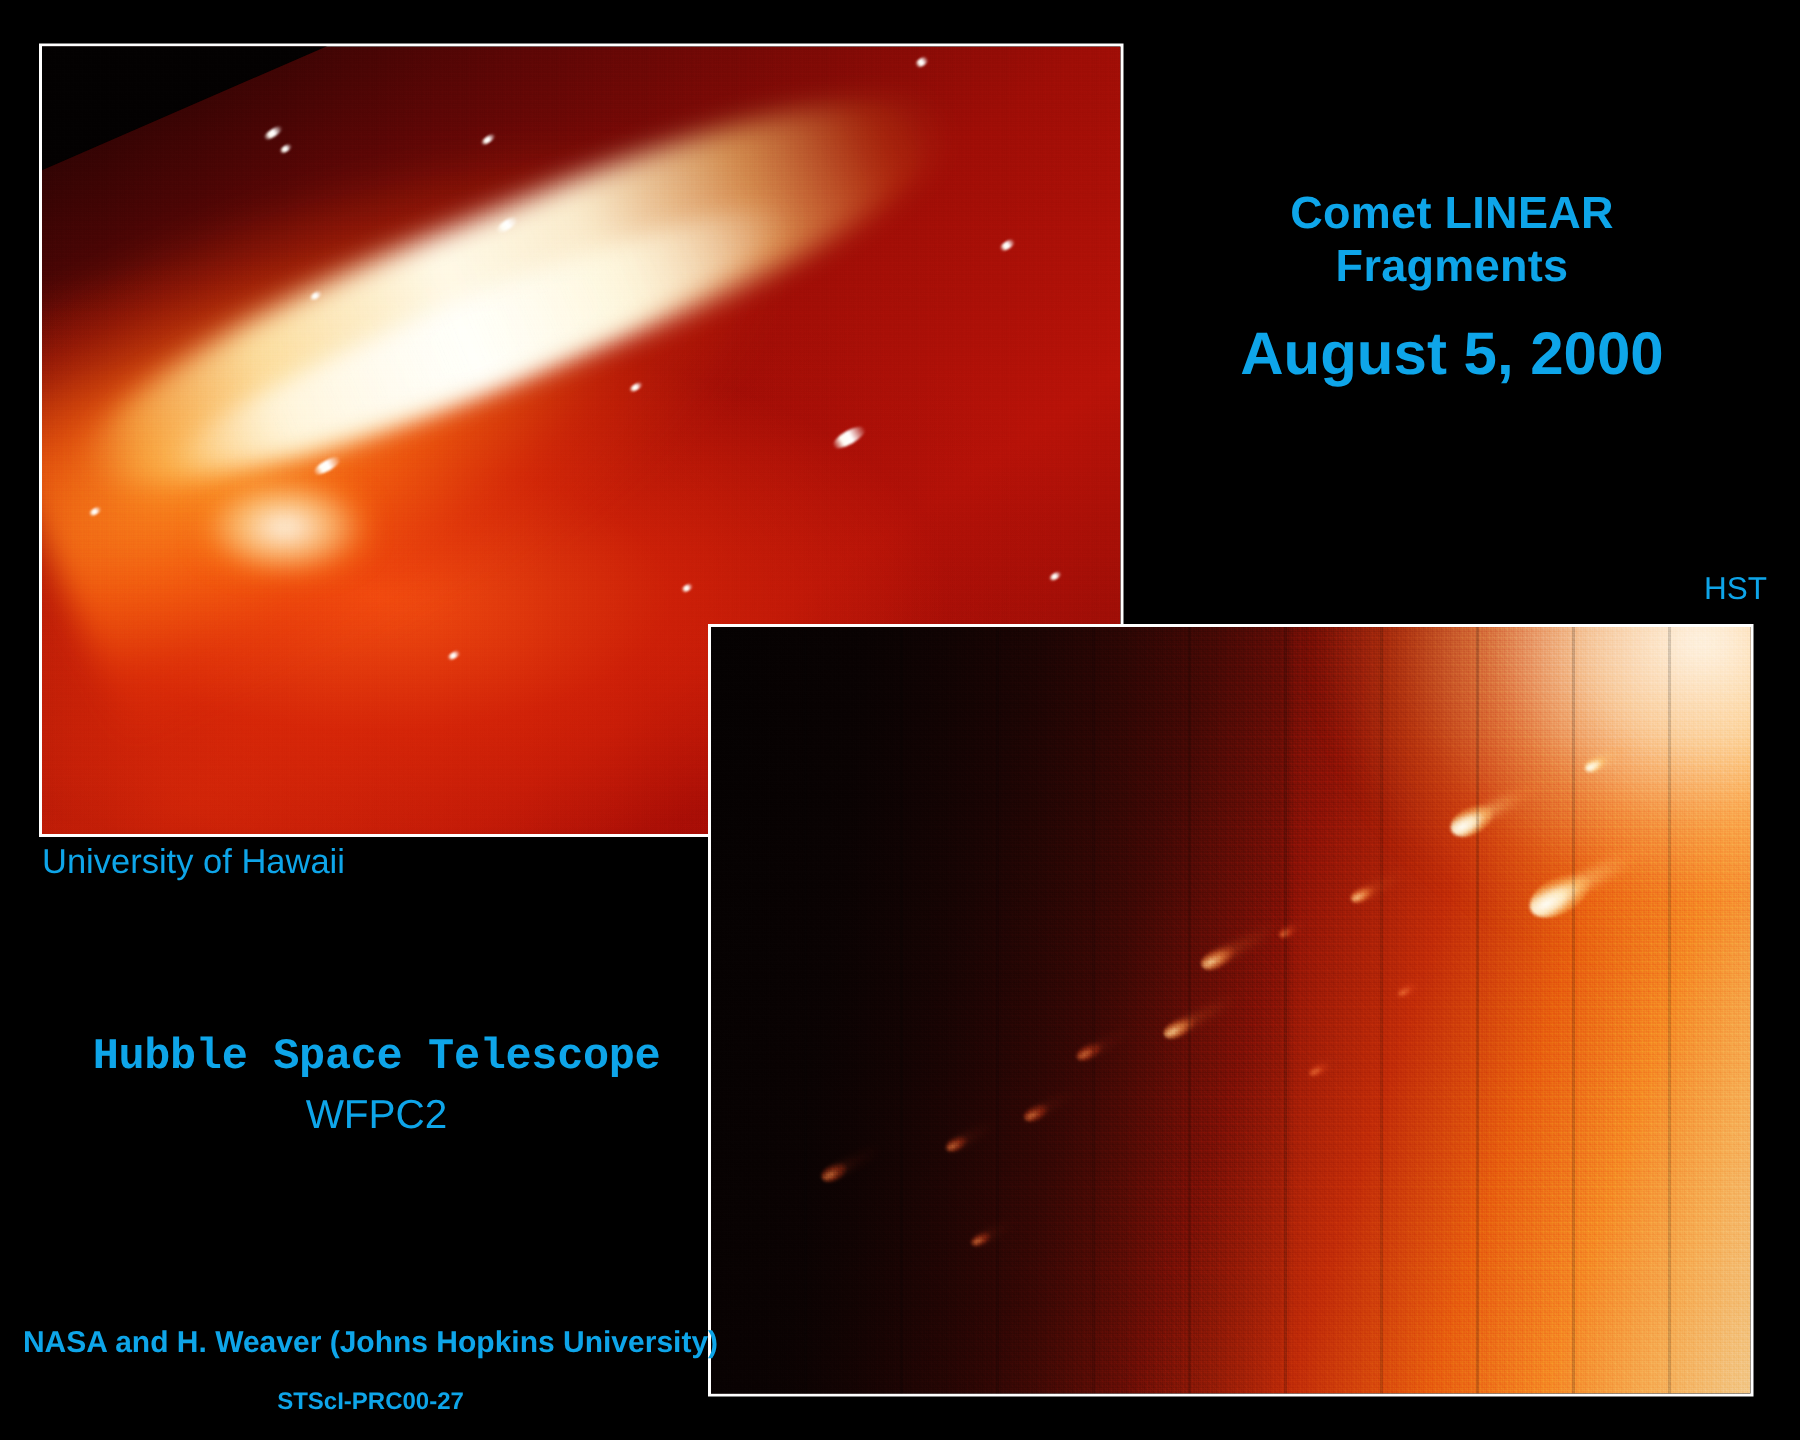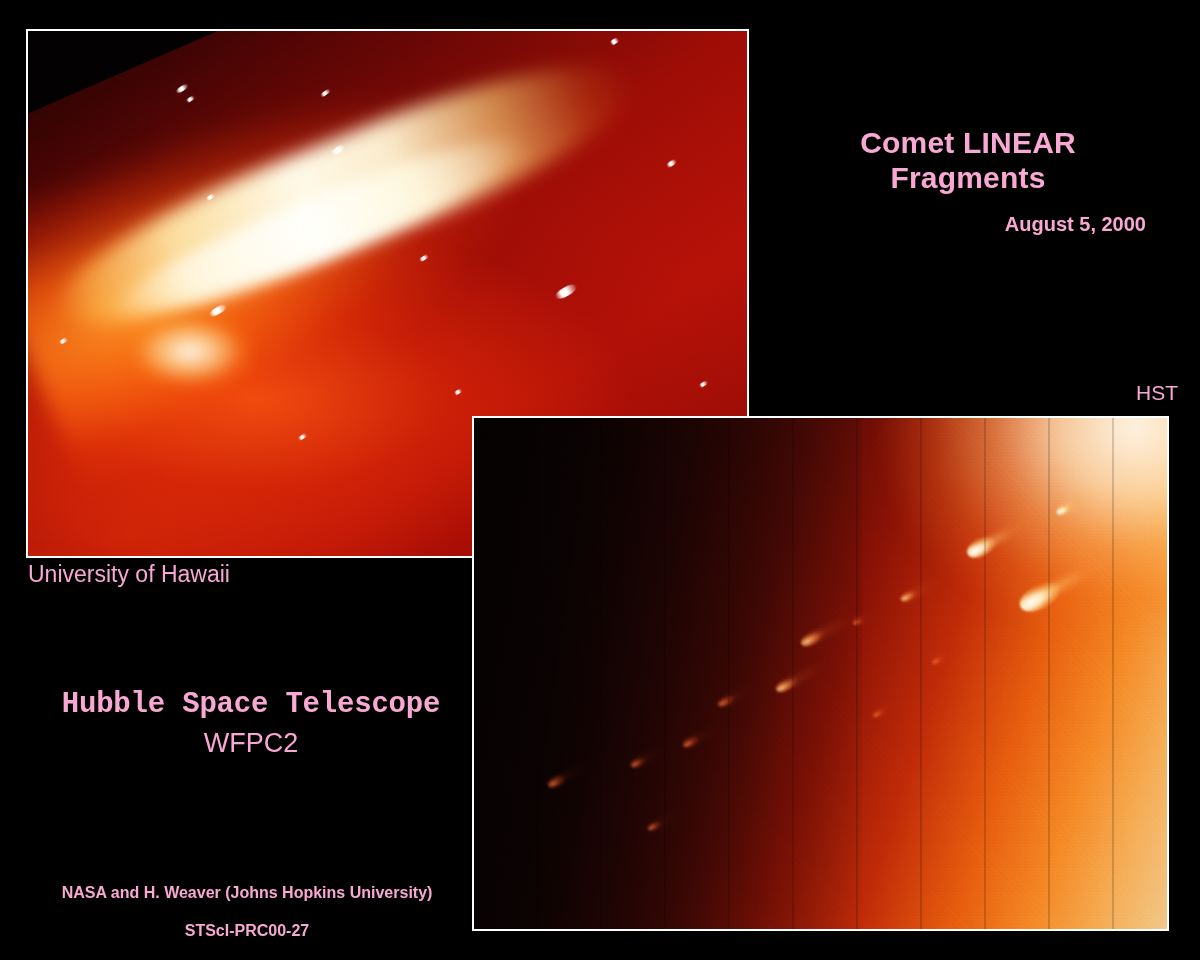--- a/index.html
+++ b/index.html
@@ -264,42 +264,41 @@
   .frag.faint .tail {
     background: linear-gradient(75deg,
       rgba(230,90,40,0.34) 0%,
       rgba(170,35,12,0.14) 46%,
       rgba(120,14,4,0) 100%);
   }
 
   
   .txt {
     position: absolute;
-    color: #f9a8d4;
+    color: #0ea5e9;
     white-space: nowrap;
     line-height: 1.16;
   }
 
   #title-block {
     left: 790px;
     top: 126px;
     width: 356px;
     text-align: center;
   }
   #title-block .l1,
   #title-block .l2 {
     font-size: 30px;
     font-weight: bold;
     letter-spacing: 0.2px;
   }
   #title-block .l3 {
-    font-size: 20px;
+    font-size: 40px;
     font-weight: bold;
     margin-top: 17px;
-    text-align: right;
   }
 
   #hst-label {
     right: 22px;
     top: 381px;
     font-size: 21px;
     font-weight: normal;
     margin-left: 46px;
   }
 
@@ -328,21 +327,21 @@
     margin-top: 6px;
   }
 
   #credit-block {
     left: 12px;
     top: 884px;
     width: 470px;
     text-align: center;
   }
   #credit-block .l1 {
-    font-size: 16px;
+    font-size: 20px;
     font-weight: bold;
   }
   #credit-block .l2 {
     font-size: 16px;
     font-weight: bold;
     margin-top: 19px;
   }
 </style>
 </head>
 <body>

